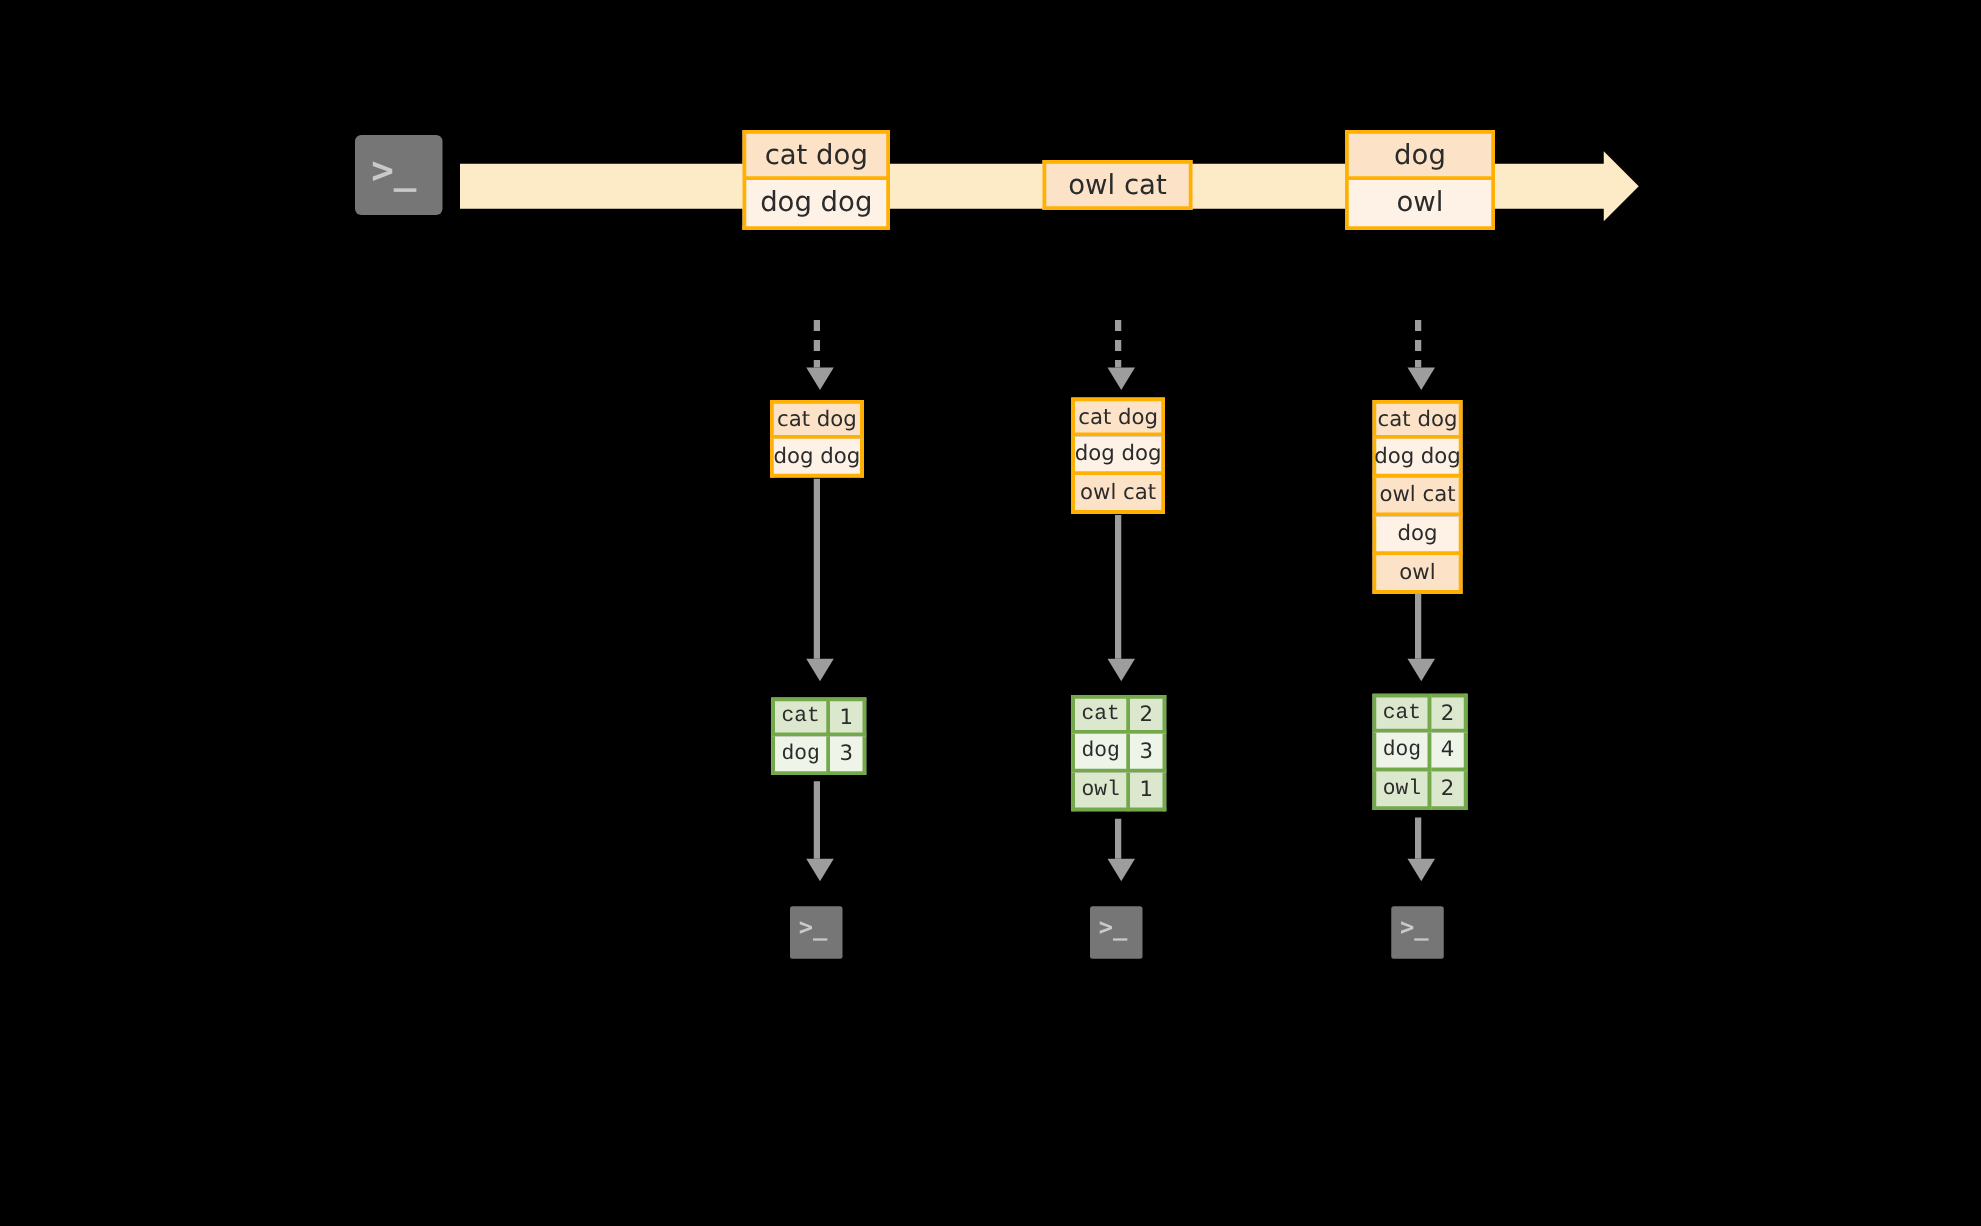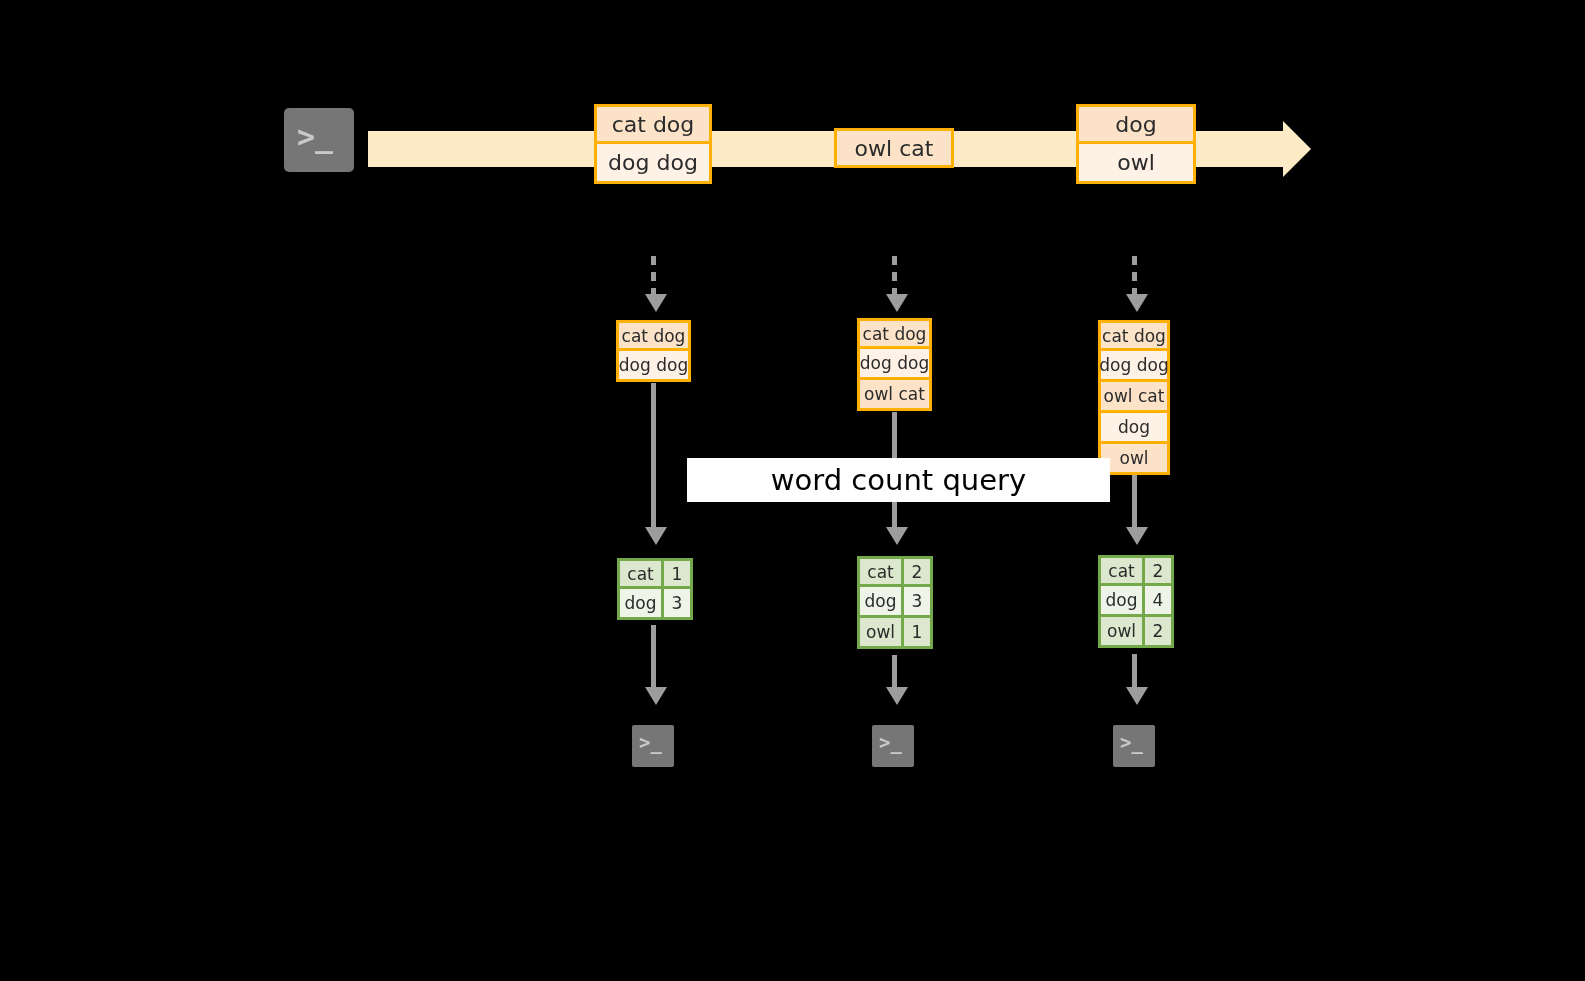--- a/index.html
+++ b/index.html
@@ -155,21 +155,21 @@
     color: #2b2b2b;
     font-size: 17px;
     height: 31px;
     display: flex;
     align-items: center;
     justify-content: center;
     white-space: nowrap;
   }
   .res-cell.shade-a { background: #DCE8CE; }
   .res-cell.shade-b { background: #EFF4E9; }
-  .res-cell.key { width: 47px; }
+  .res-cell.key { width: 47px; font-family: Liberation Mono, monospace; }
   .res-cell.val { width: 29px; border-left: none; }
   .res-row + .res-row .res-cell { border-top: none; }
   .res-group-1 { left: 617px; top: 558px; }
   .res-group-2 { left: 857px; top: 556px; }
   .res-group-3 { left: 1098px; top: 555px; }
 
   
   .banner {
     position: absolute;
     left: 687px; top: 458px;
@@ -240,21 +240,20 @@
 
   <div class="solid-line" style="left:651px; top:383px; height:144px;"></div>
   <div class="arrow-head-down" style="left:645px; top:527px;"></div>
 
   <div class="solid-line" style="left:892px; top:412px; height:115px;"></div>
   <div class="arrow-head-down" style="left:886px; top:527px;"></div>
 
   <div class="solid-line" style="left:1132px; top:475px; height:52px;"></div>
   <div class="arrow-head-down" style="left:1126px; top:527px;"></div>
 
-  <div class="banner">word count query</div>
 
   <div class="res-group res-group-1">
     <div class="res-row">
       <div class="res-cell key shade-a">cat</div>
       <div class="res-cell val shade-a">1</div>
     </div>
     <div class="res-row">
       <div class="res-cell key shade-b">dog</div>
       <div class="res-cell val shade-b">3</div>
     </div>

